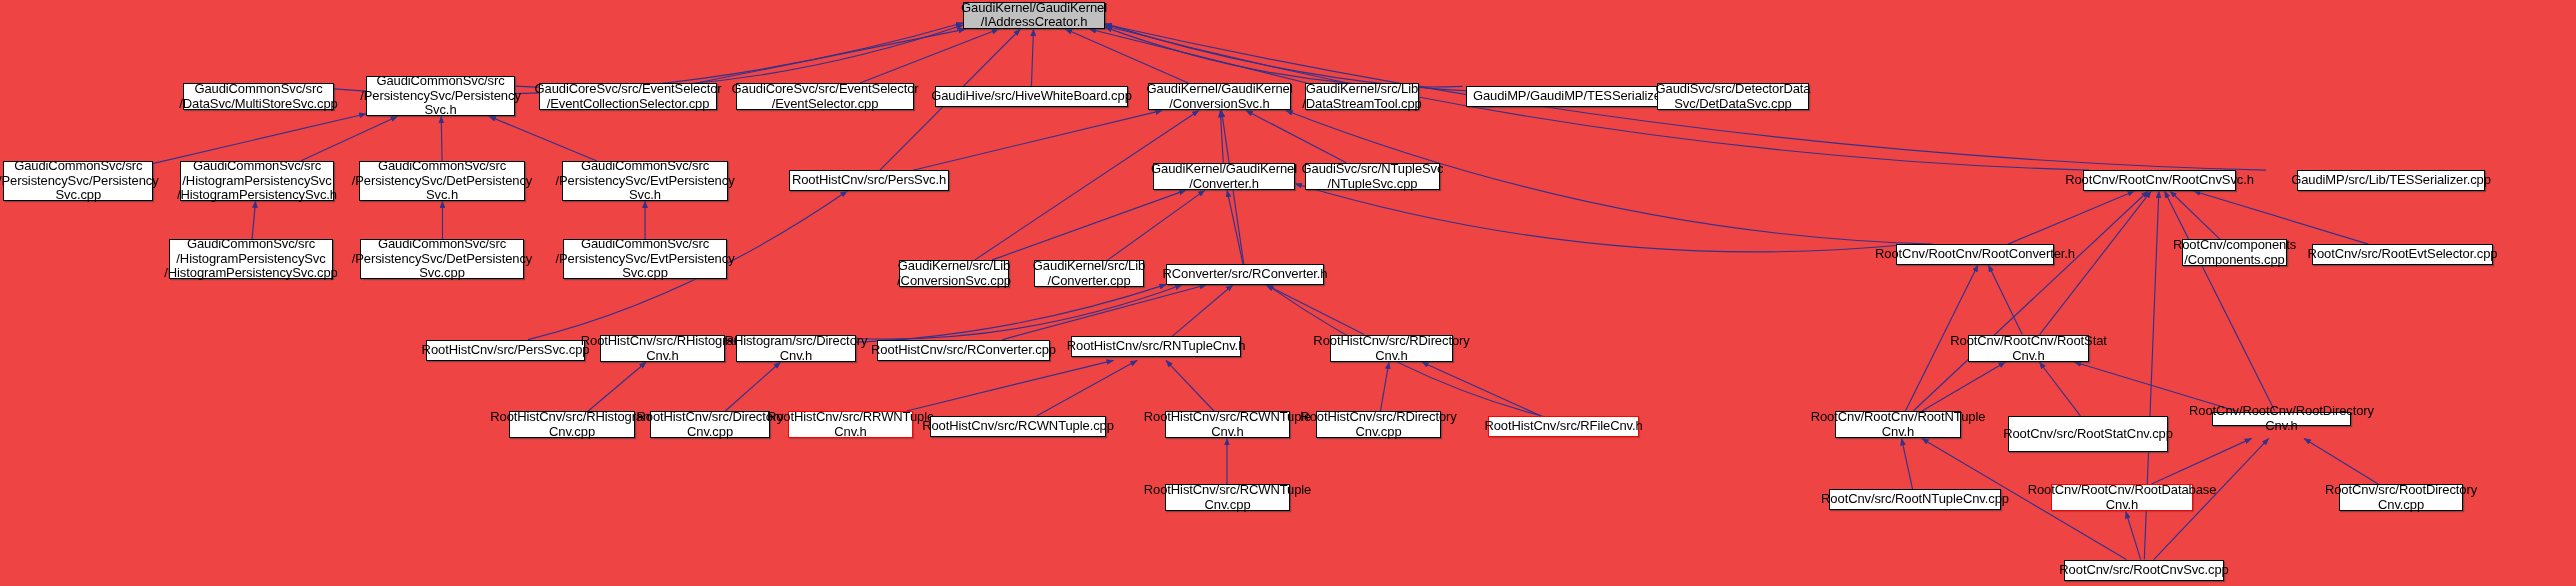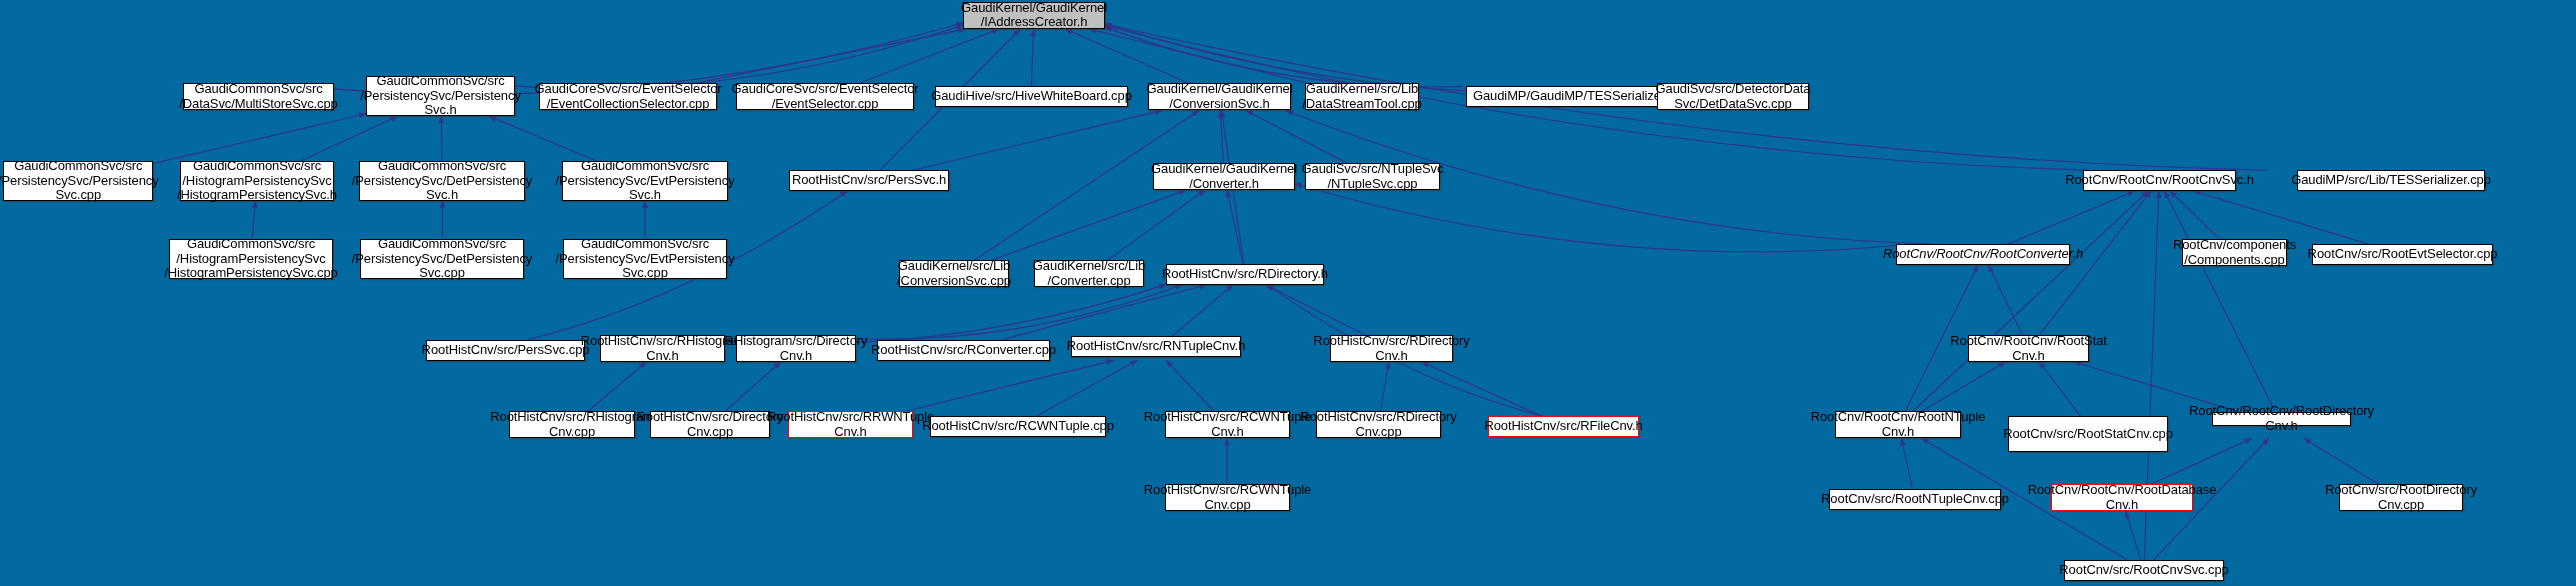--- a/index.html
+++ b/index.html
@@ -5,21 +5,21 @@
 <style>
   html, body {
     margin: 0;
     padding: 0;
     background: #ffffff;
   }
   #graph {
     position: relative;
     width: 2576px;
     height: 587px;
-    background: #0369a1;
+    background: #ef4444;
     font-family: "Liberation Sans", sans-serif;
     overflow: hidden;
   }
   #edge-layer {
     position: absolute;
     left: 0;
     top: 0;
     width: 2576px;
     height: 587px;
     pointer-events: none;
@@ -164,29 +164,29 @@
     <div class="node" style="left: 2255px; top: 170px; width: 188px; height: 21px; margin-left: 42px;">GaudiMP/src/Lib/TESSerializer.cpp</div>
     <div class="node" style="left: 169px; top: 239px; width: 164px; height: 40px;">GaudiCommonSvc/src
 /HistogramPersistencySvc
 /HistogramPersistencySvc.cpp</div>
     <div class="node" style="left: 360px; top: 239px; width: 164px; height: 40px;">GaudiCommonSvc/src
 /PersistencySvc/DetPersistency
 Svc.cpp</div>
     <div class="node" style="left: 563px; top: 239px; width: 164px; height: 40px;">GaudiCommonSvc/src
 /PersistencySvc/EvtPersistency
 Svc.cpp</div>
-    <div class="node" style="left: 1896px; top: 244px; width: 174px; height: 21px; font-style: italic;">RootCnv/RootCnv/RootConverter.h</div>
+    <div class="node" style="left: 1896px; top: 244px; width: 158px; height: 21px;">RootCnv/RootCnv/RootConverter.h</div>
     <div class="node" style="left: 2182px; top: 239px; width: 105px; height: 27px;">RootCnv/components
 /Components.cpp</div>
     <div class="node" style="left: 2312px; top: 244px; width: 181px; height: 21px;">RootCnv/src/RootEvtSelector.cpp</div>
     <div class="node" style="left: 899px; top: 260px; width: 110px; height: 27px;">GaudiKernel/src/Lib
 /ConversionSvc.cpp</div>
     <div class="node" style="left: 1034px; top: 260px; width: 110px; height: 27px;">GaudiKernel/src/Lib
 /Converter.cpp</div>
-    <div class="node" style="left: 1166px; top: 264px; width: 158px; height: 21px;">RootHistCnv/src/RDirectory.h</div>
+    <div class="node" style="left: 1166px; top: 264px; width: 158px; height: 21px;">RConverter/src/RConverter.h</div>
     <div class="node" style="left: 426px; top: 340px; width: 159px; height: 21px;">RootHistCnv/src/PersSvc.cpp</div>
     <div class="node" style="left: 600px; top: 335px; width: 125px; height: 27px;">RootHistCnv/src/RHistogram
 Cnv.h</div>
     <div class="node" style="left: 736px; top: 335px; width: 120px; height: 27px;">RHistogram/src/Directory
 Cnv.h</div>
     <div class="node" style="left: 877px; top: 340px; width: 173px; height: 21px;">RootHistCnv/src/RConverter.cpp</div>
     <div class="node" style="left: 1071px; top: 336px; width: 170px; height: 21px;">RootHistCnv/src/RNTupleCnv.h</div>
     <div class="node" style="left: 1330px; top: 335px; width: 123px; height: 27px;">RootHistCnv/src/RDirectory
 Cnv.h</div>
     <div class="node" style="left: 1968px; top: 335px; width: 121px; height: 27px;">RootCnv/RootCnv/RootStat

